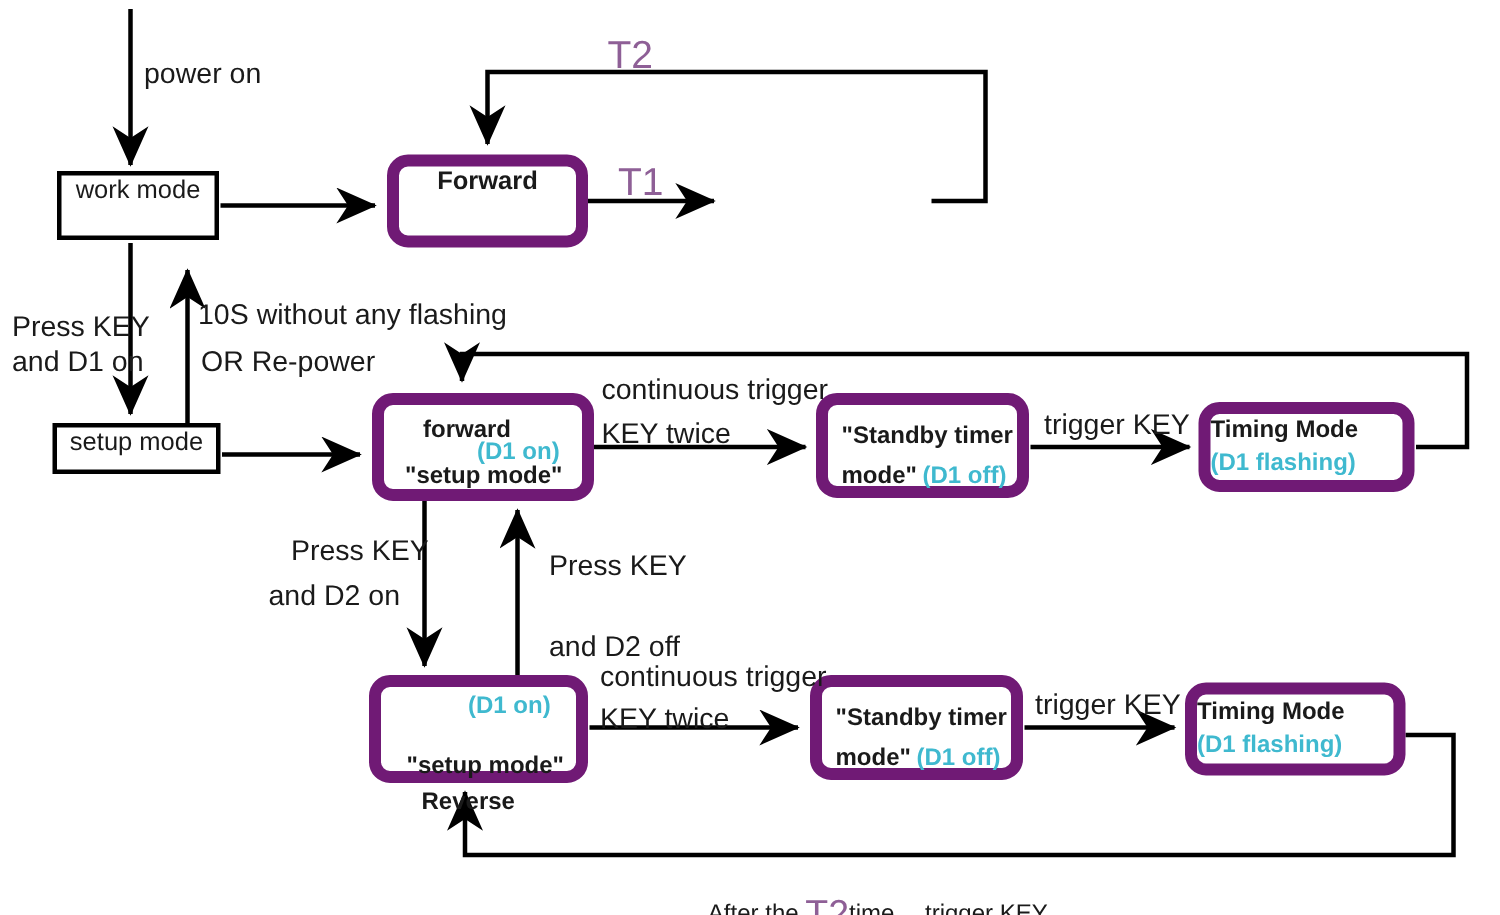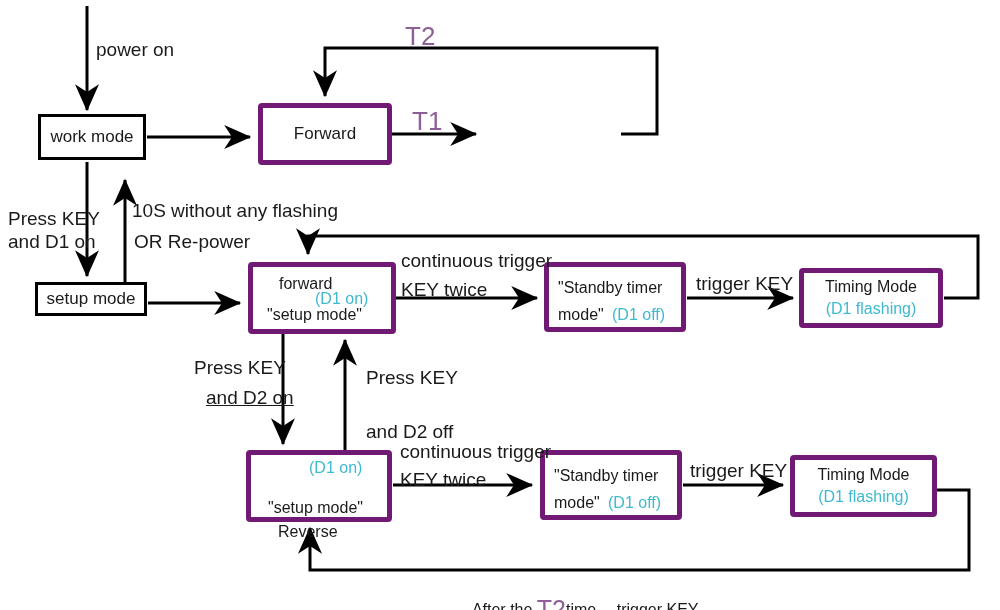--- a/index.html
+++ b/index.html
@@ -1,24 +1,24 @@
 <!DOCTYPE html>
 <html><head>
 <meta charset="utf-8">
 <style>
   html,body{margin:0;padding:0;background:#ffffff;}
   #stage{position:relative;width:1000px;height:610px;background:#fff;
          font-family:"Liberation Sans", sans-serif;overflow:hidden;}
   svg.lines{position:absolute;left:0;top:0;width:1000px;height:610px;}
 
   .node{position:absolute;box-sizing:border-box;background:#fff;
-        display:flex;align-items:center;justify-content:center;
+        display:flex;align-items:flex-start;justify-content:center;
         text-align:center;color:#1a1a1a;}
   .rect{border:3px solid #000;border-radius:0;}
-  .round{border:5px solid #701a75;border-radius:4px;}
+  .round{border:8px solid #701a75;border-radius:14px;font-weight:bold;}
 
   .lbl{position:absolute;color:#1a1a1a;white-space:pre;line-height:1.28;}
   .cy{color:#3fb9cf;}
   .pp{color:#8e5f96;}
 
   .t-big{font-size:26px;}
   .node-txt{font-size:17px;}
   .node-txt2{font-size:16px;line-height:1.35;}
   .edge-lbl{font-size:19px;}
 </style>
@@ -141,18 +141,18 @@
 
   <span class="lbl edge-lbl" style="left:401px;top:249px;">continuous trigger</span>
   <span class="lbl edge-lbl" style="left:401px;top:278px;">KEY twice</span>
   <span class="lbl edge-lbl" style="left:696px;top:272px;">trigger KEY</span>
 
   <span class="lbl edge-lbl" style="left:400px;top:440px;">continuous trigger</span>
   <span class="lbl edge-lbl" style="left:400px;top:468px;">KEY twice</span>
   <span class="lbl edge-lbl" style="left:690px;top:459px;">trigger KEY</span>
 
   <span class="lbl edge-lbl" style="left:194px;top:356px;">Press KEY</span>
-  <span class="lbl edge-lbl" style="left:206px;top:386px;text-decoration:underline;">and D2 on</span>
+  <span class="lbl edge-lbl" style="left:179px;top:386px;">and D2 on</span>
 
   <span class="lbl edge-lbl" style="left:366px;top:366px;">Press KEY</span>
   <span class="lbl edge-lbl" style="left:366px;top:392px;margin-top:28px;">and D2 off</span>
 
 </div>
 
 </body></html>

